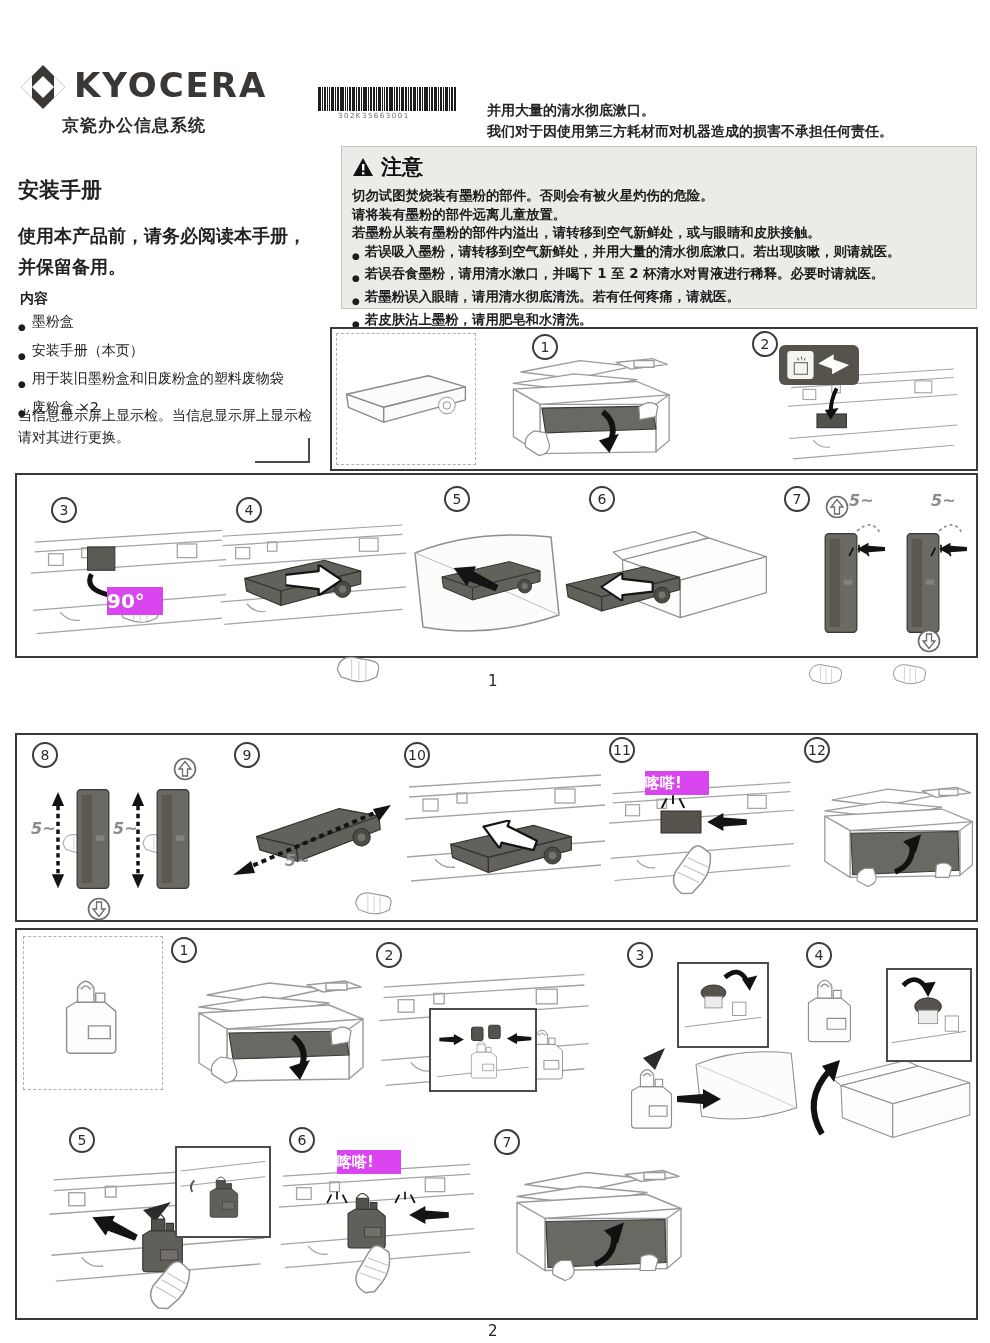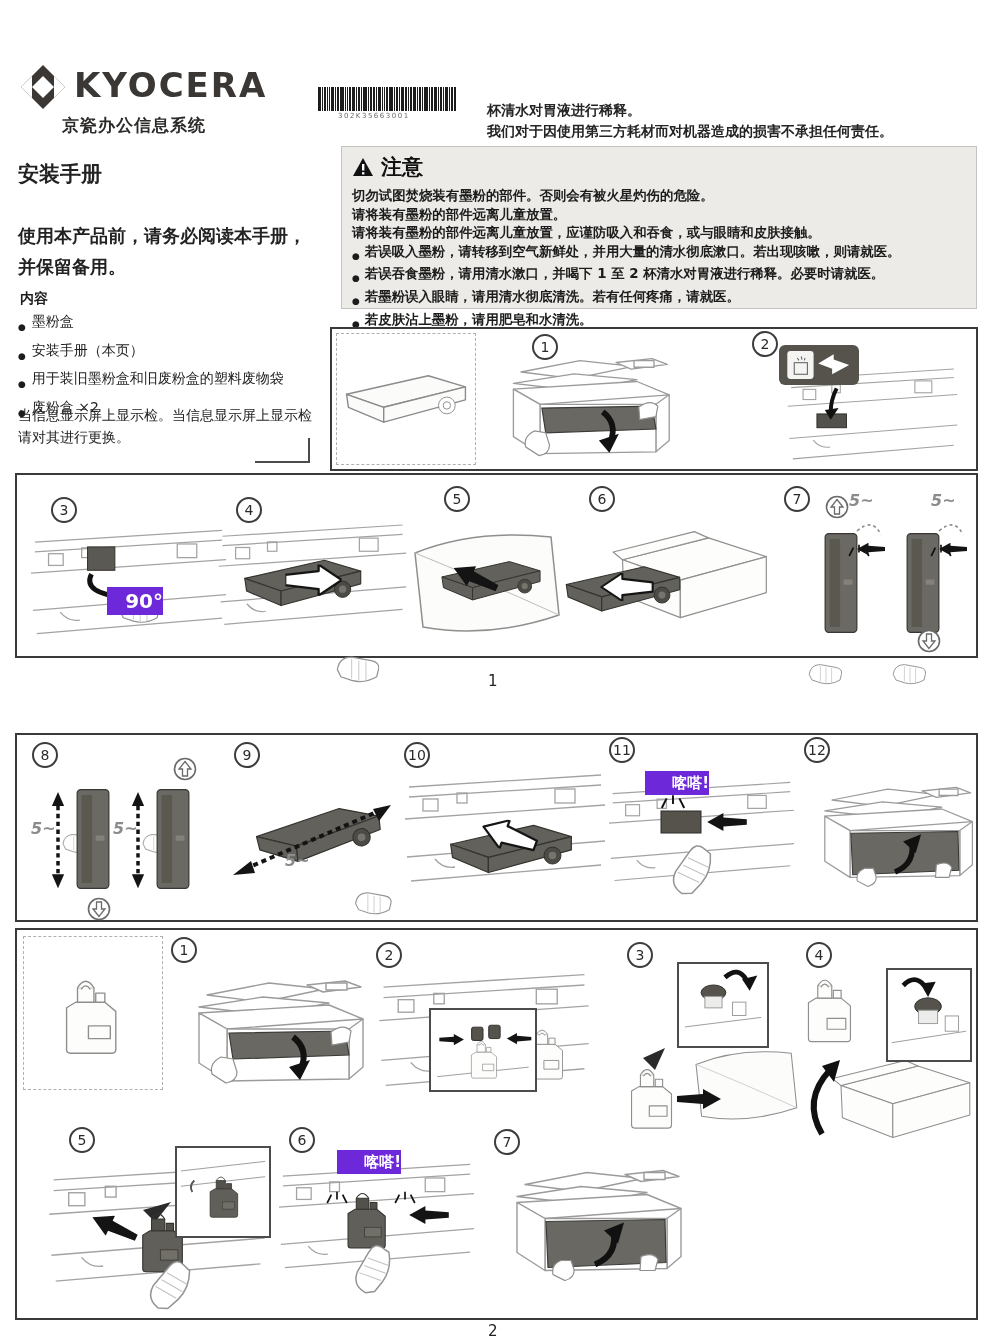--- a/index.html
+++ b/index.html
@@ -5,22 +5,22 @@
   *{margin:0;padding:0;box-sizing:border-box}
   html,body{background:#e9e9e9}
   .page{position:relative;width:990px;height:1343px;background:#ffffff;margin:0 auto;
         font-family:"DejaVu Sans","Liberation Sans",sans-serif;color:#1d1d1d;overflow:hidden}
   .abs{position:absolute}
   .panel{position:absolute;border:2px solid #3a3a3a;background:#fff}
   .dashbox{position:absolute;border:1.5px dashed #b0b0b0}
   .step-num{position:absolute;width:26px;height:26px;border:2px solid #3c3c3c;border-radius:50%;
             background:#fff;display:flex;align-items:center;justify-content:center;
             font-size:14px;color:#2a2a2a;z-index:3}
-  .blk-label{position:absolute;background:#6d28d9;color:#fff;font-weight:700;
-             display:flex;align-items:center;justify-content:flex-end;z-index:4}
+  .blk-label{position:absolute;background:#d946ef;color:#fff;font-weight:700;
+             display:flex;align-items:center;justify-content:flex-start;z-index:4}
   .shake{position:absolute;font-size:16px;font-weight:700;font-style:italic;color:#8b8b8b;z-index:3}
   .illus{position:absolute}
   .illus svg{width:100%;height:100%;display:block;overflow:visible}
   .inset{position:absolute;border:2px solid #4c4c4c;background:#fff;z-index:2}
   .inset svg{width:100%;height:100%;display:block}
   .inset-dark{position:absolute;background:#55534c;border-radius:6px;z-index:2;
               display:flex;align-items:center;justify-content:center}
   .brand-word{position:absolute;font-weight:700;font-size:34px;letter-spacing:2px;color:#3a3734}
   .brand-tag{position:absolute;font-weight:700;font-size:17px;color:#2d2b29;letter-spacing:1px}
   .advisory{position:absolute;font-size:14px;font-weight:700;line-height:21px;color:#242424}
@@ -254,56 +254,56 @@
         <rect x="125" width="1" height="24"></rect>
         <rect x="127" width="3" height="24"></rect>
       <rect x="131" width="1" height="24"></rect>
         <rect x="133" width="2" height="24"></rect>
         <rect x="136" width="2" height="24"></rect>
     </g>
   </svg>
   <div class="barcode-num" style="left:338px;top:112px">302K35663001</div>
 
   <div class="advisory" style="left:487px;top:100px">
-    <div>杯清水对胃液进行稀释。</div>
+    <div>并用大量的清水彻底漱口。</div>
     <div>我们对于因使用第三方耗材而对机器造成的损害不承担任何责任。</div>
   </div>
 
   <div class="warnbox" style="left:341px;top:146px;width:636px;height:163px">
     <div class="warn-title">
       <svg style="width:22px;height:20px" viewBox="0 0 22 20">
         <polygon points="11,1 21,19 1,19" fill="#111"></polygon>
         <rect x="10" y="7" width="2.4" height="6.5" fill="#fff"></rect>
         <rect x="10" y="15.2" width="2.4" height="2.2" fill="#fff"></rect>
       </svg>
       <span>注意</span>
     </div>
     <div class="warn-line">切勿试图焚烧装有墨粉的部件。否则会有被火星灼伤的危险。</div>
     <div class="warn-line">请将装有墨粉的部件远离儿童放置。</div>
-    <div class="warn-line">请将装有墨粉的部件远离儿童放置，应谨防吸入和吞食，或与眼睛和皮肤接触。</div>
+    <div class="warn-line">若墨粉从装有墨粉的部件内溢出，请转移到空气新鲜处，或与眼睛和皮肤接触。</div>
     <div class="warn-bullet">
         <span class="dot">●</span>
         <span>若误吸入墨粉，请转移到空气新鲜处，并用大量的清水彻底漱口。若出现咳嗽，则请就医。</span>
       </div>
     <div class="warn-bullet">
         <span class="dot">●</span>
         <span>若误吞食墨粉，请用清水漱口，并喝下 1 至 2 杯清水对胃液进行稀释。必要时请就医。</span>
       </div>
     <div class="warn-bullet">
         <span class="dot">●</span>
         <span>若墨粉误入眼睛，请用清水彻底清洗。若有任何疼痛，请就医。</span>
       </div>
     <div class="warn-bullet">
         <span class="dot">●</span>
         <span>若皮肤沾上墨粉，请用肥皂和水清洗。</span>
       </div>
     <div class="warn-line">切勿试图强行打开或销毁装有墨粉的部件。</div>
   </div>
 
-  <div class="doc-title" style="left:18px;top:160px">安装手册</div>
+  <div class="doc-title" style="left:18px;top:176px">安装手册</div>
   <div class="read-note" style="left:18px;top:220px">
     <div>使用本产品前，请务必阅读本手册，</div>
     <div>并保留备用。</div>
   </div>
   <div class="contents-h" style="left:20px;top:290px">内容</div>
   <ul class="contents" style="left:18px;top:310px">
     <li>
         <span class="dot">●</span>
         <span>墨粉盒</span>
       </li>

